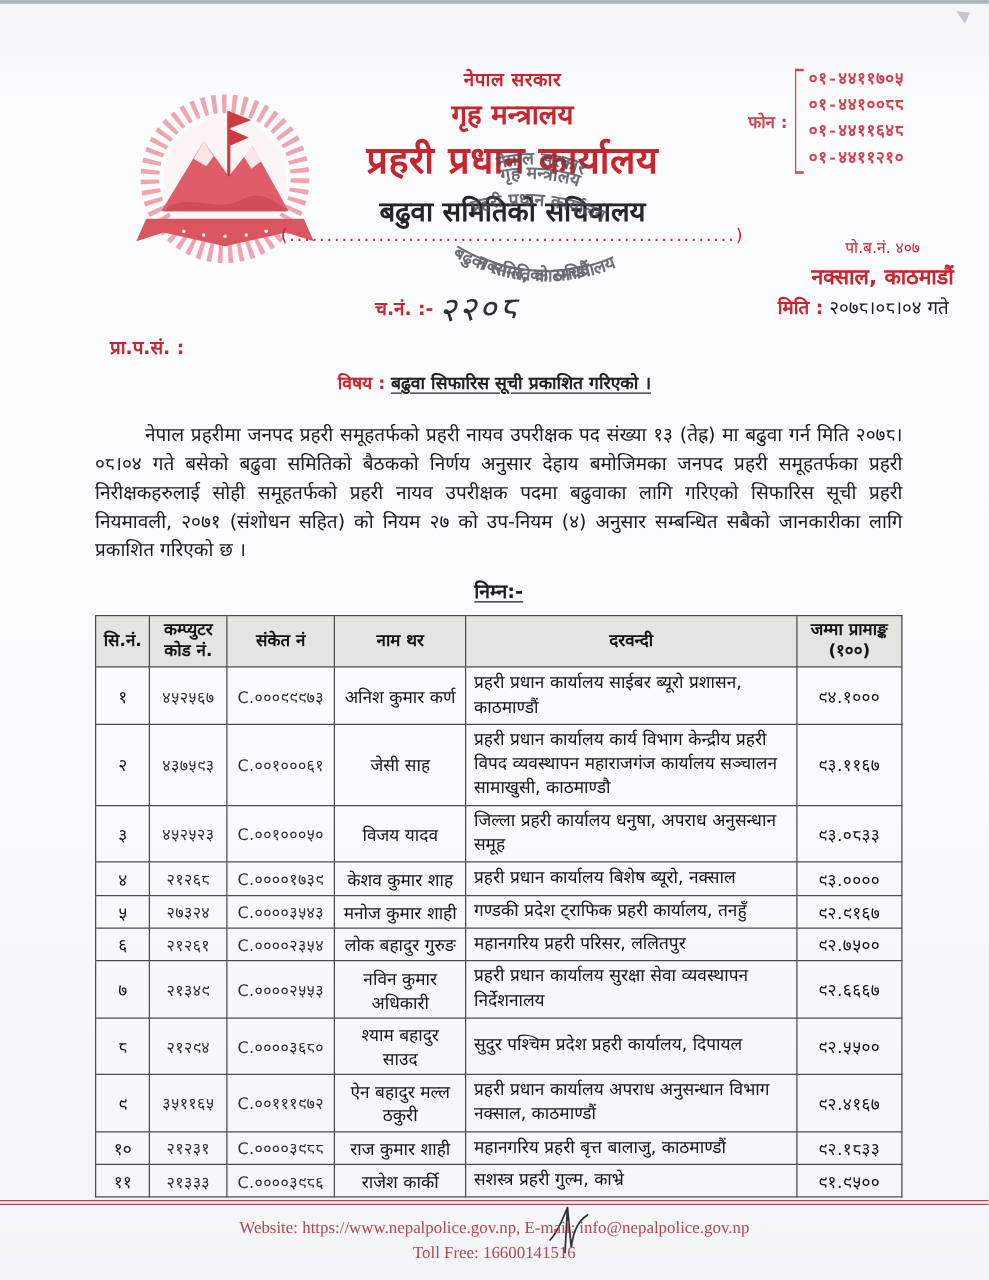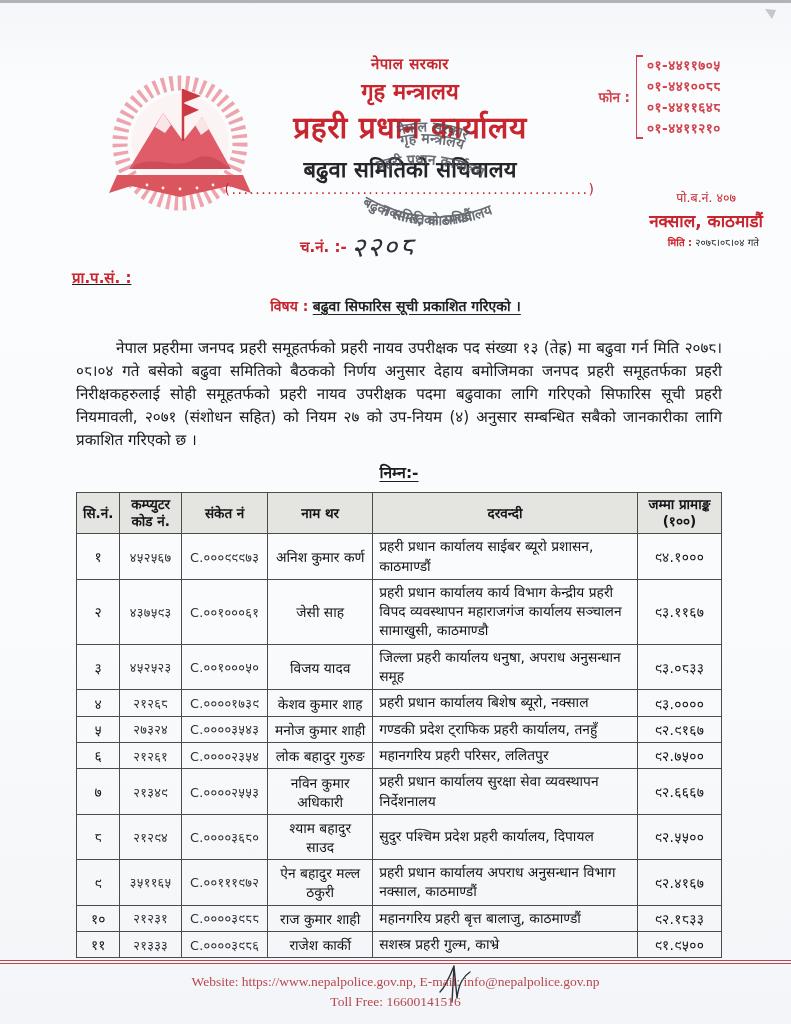--- a/index.html
+++ b/index.html
@@ -19,34 +19,34 @@
   .ministry { color:#c9252f; font-size:22px; font-weight:bold; margin-top:2px; }
   .office   { color:#c9252f; font-size:30px; font-weight:bold; margin-top:1px; letter-spacing:.5px; }
   .secretariat { color:#26262a; font-size:22px; font-weight:bold; margin-top:6px; }
   .dotted-line { color:#c9252f; font-size:14px; letter-spacing:1.5px; margin-top:-2px; white-space:nowrap; overflow:hidden; }
   .stamp { position:absolute; left:285px; top:96px; width:290px; height:150px; transform:rotate(4deg); opacity:.82; pointer-events:none; }
   .stamp text { fill:#4a4f57; font-size:14px; font-weight:bold; font-family:"DejaVu Sans",sans-serif; }
   
   .contact { position:absolute; right:12px; top:52px; width:195px; color:#d2434d; font-size:13.5px; font-weight:bold; }
   .phone-row { display:flex; align-items:center; }
   .phone-label { width:52px; text-align:right; padding-right:6px; }
-  .phone-list { border-left:1.5px solid #d2434d; padding-left:10px; position:relative; }
+  .phone-list { border-left:1.5px solid #d2434d; padding-left:10px; position:relative;font-family:Liberation Mono, monospace; }
   .phone-list::before,.phone-list::after { content:""; position:absolute; left:-1.5px; width:7px; height:1.5px; background:#d2434d; }
   .phone-list::before{ top:0; } .phone-list::after{ bottom:0; }
   .phone-num { line-height:1.55; letter-spacing:.5px; }
   .fax-row { margin-top:6px; display:flex; }
   .fax-label { width:62px; text-align:right; padding-right:8px; }
   .pobox-block { position:absolute; right:28px; top:186px; text-align:center; color:#c9252f; }
   .pobox { font-size:12.5px; font-weight:normal; }
   .addr  { font-size:17px; font-weight:bold; margin-top:3px; }
   
   .meta-letterno { position:absolute; left:88px; top:230px; font-size:15px; }
   .meta-chno     { position:absolute; left:300px; top:224px; font-size:15px; }
-  .meta-date     { position:absolute; right:32px; top:232px; font-size:10px; }
-  .meta-ref      { position:absolute; left:72px; top:264px; font-size:15px;text-decoration:underline; }
+  .meta-date     { position:absolute; right:32px; top:232px; font-size:15px; }
+  .meta-ref      { position:absolute; left:88px; top:264px; font-size:15px; }
   .red-label { color:#c9252f; font-weight:bold; }
   .hand { font-family:"DejaVu Serif","Liberation Serif",serif; font-style:italic; color:#2b3038; }
   .hand-big { font-size:27px; letter-spacing:2px; display:inline-block; transform:rotate(-2deg); vertical-align:-4px; }
   
   .subject { position:absolute; left:0; top:293px; width:100%; text-align:center; font-size:14px; }
   .subject .txt { font-weight:bold; color:#222; text-decoration:underline; text-underline-offset:3px; }
   
   .content { position:absolute; left:76px; top:334px; width:646px; }
   .para { font-size:15.2px; line-height:1.52; text-align:justify; text-indent:40px; color:#19191b; }
   .list-intro { text-align:center; font-size:15.5px; font-weight:bold; margin-top:9px; text-decoration:underline; text-underline-offset:3px; }

